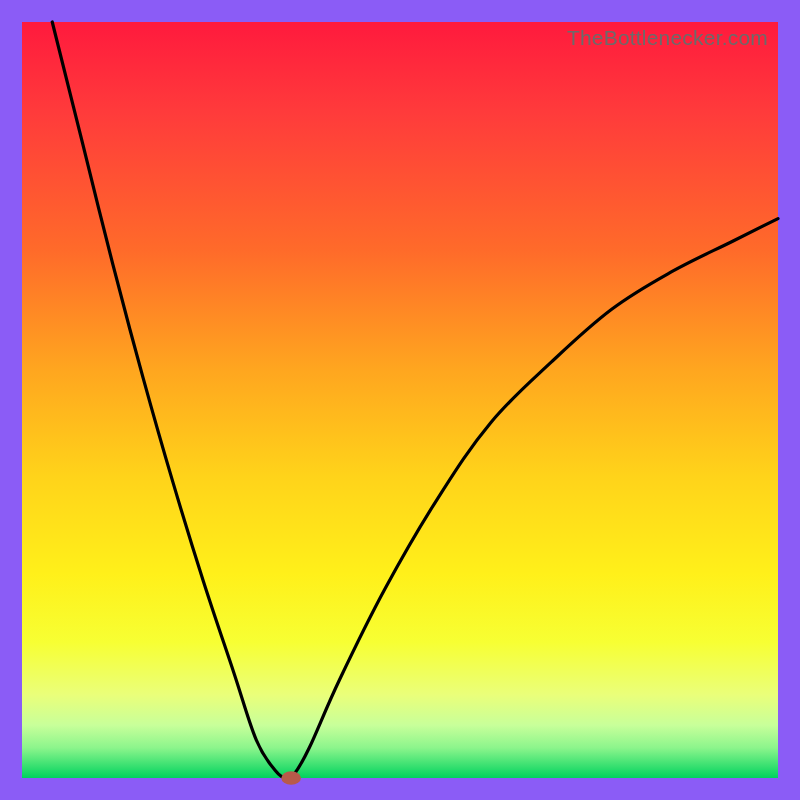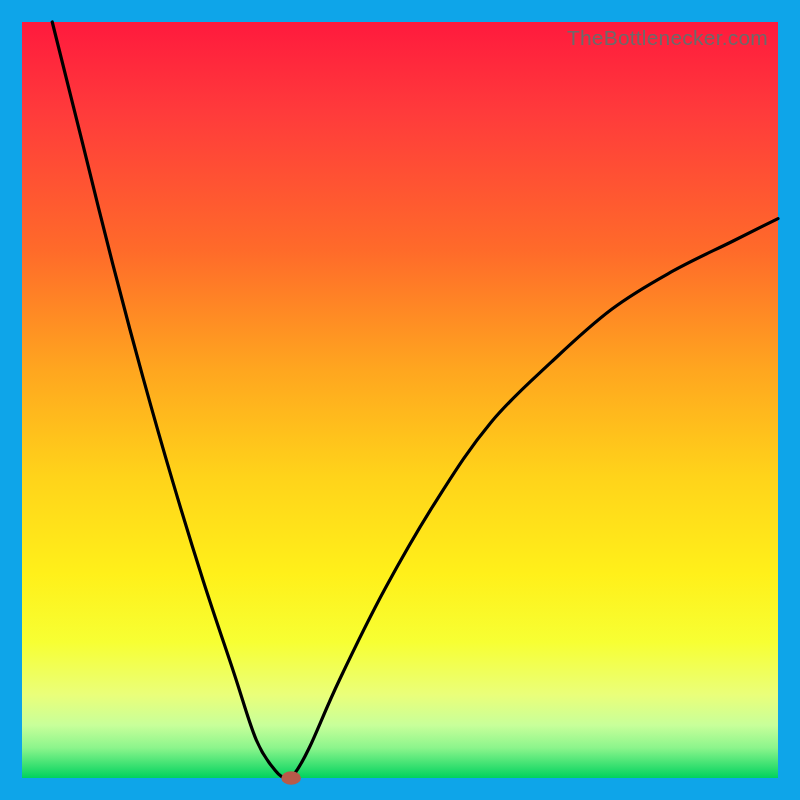--- a/index.html
+++ b/index.html
@@ -1,21 +1,21 @@
 <!DOCTYPE html>
 <html><head>
 <meta charset="utf-8">
 <style>
   * { margin: 0; padding: 0; box-sizing: border-box; }
   html, body { width: 800px; height: 800px; overflow: hidden; background: #fff; }
   .frame {
     position: relative;
     width: 800px;
     height: 800px;
-    background: #0ea5e9;
+    background: #8b5cf6;
   }
   .plot-area {
     position: absolute;
     left: 22px;
     top: 22px;
     width: 756px;
     height: 756px;
     background: linear-gradient(to bottom,
       #ff1a3d 0%,
       #ff3b3b 12%,

